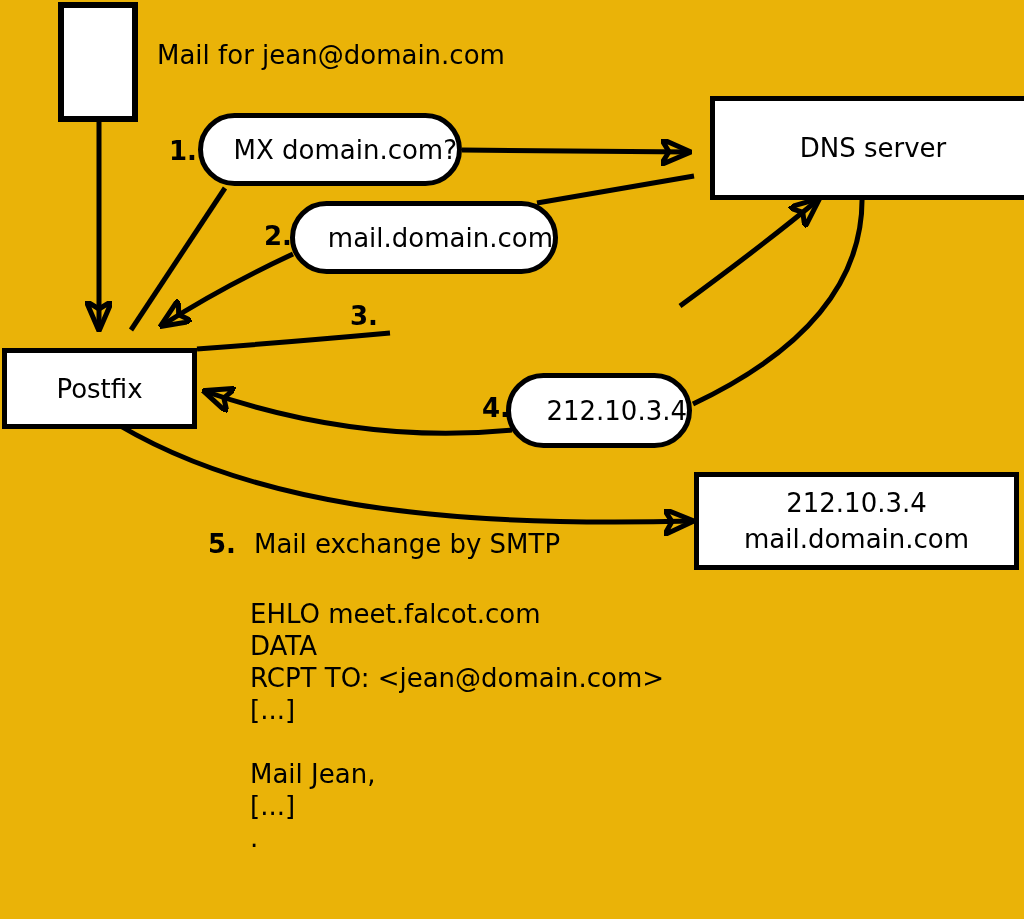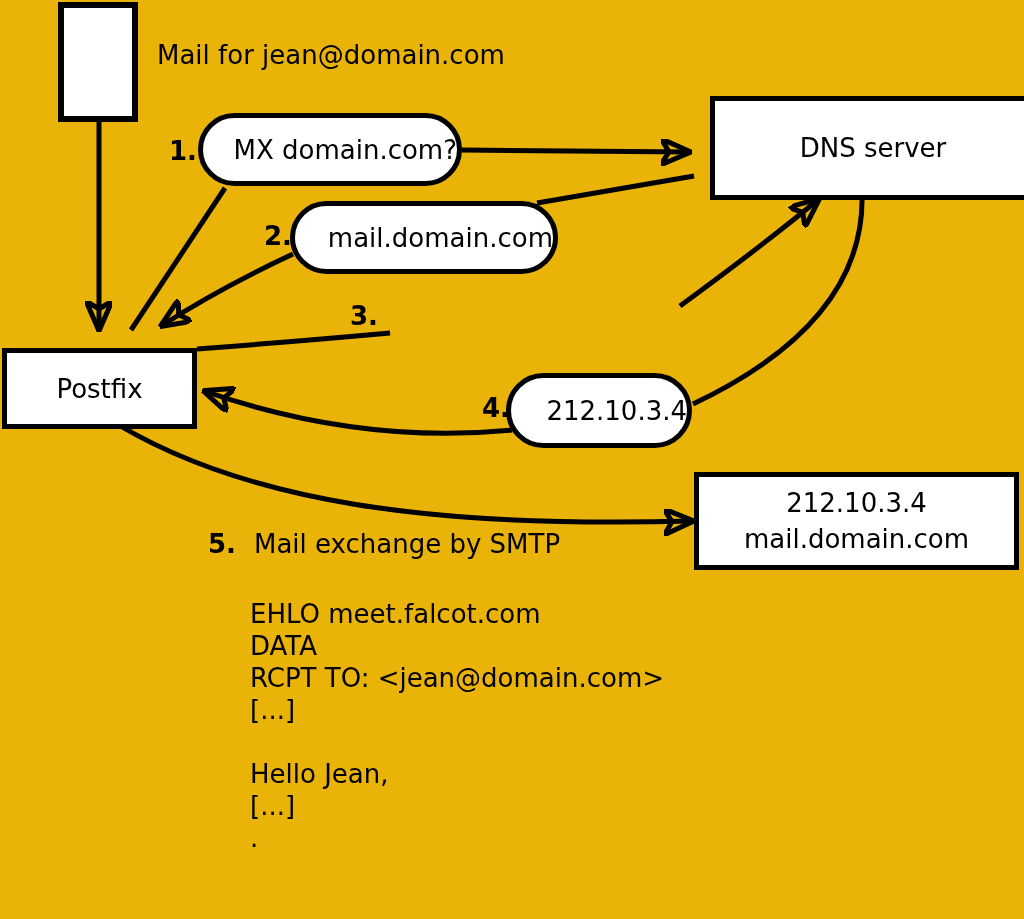--- a/index.html
+++ b/index.html
@@ -160,18 +160,18 @@
     <span class="step5-num" style="font-weight:bold">5.</span>
     <span>Mail exchange by SMTP</span>
   </div>
 
   <div class="smtp-block">
     <div class="smtp-line">EHLO meet.falcot.com</div>
     <div class="smtp-line">DATA</div>
     <div class="smtp-line">RCPT TO: &lt;jean@domain.com&gt;</div>
     <div class="smtp-line">[...]</div>
     <div class="smtp-line"></div>
-    <div class="smtp-line">Hello Jean,</div>
+    <div class="smtp-line">Mail Jean,</div>
     <div class="smtp-line">[...]</div>
     <div class="smtp-line">.</div>
   </div>
 
 </div>
 
 </body></html>

